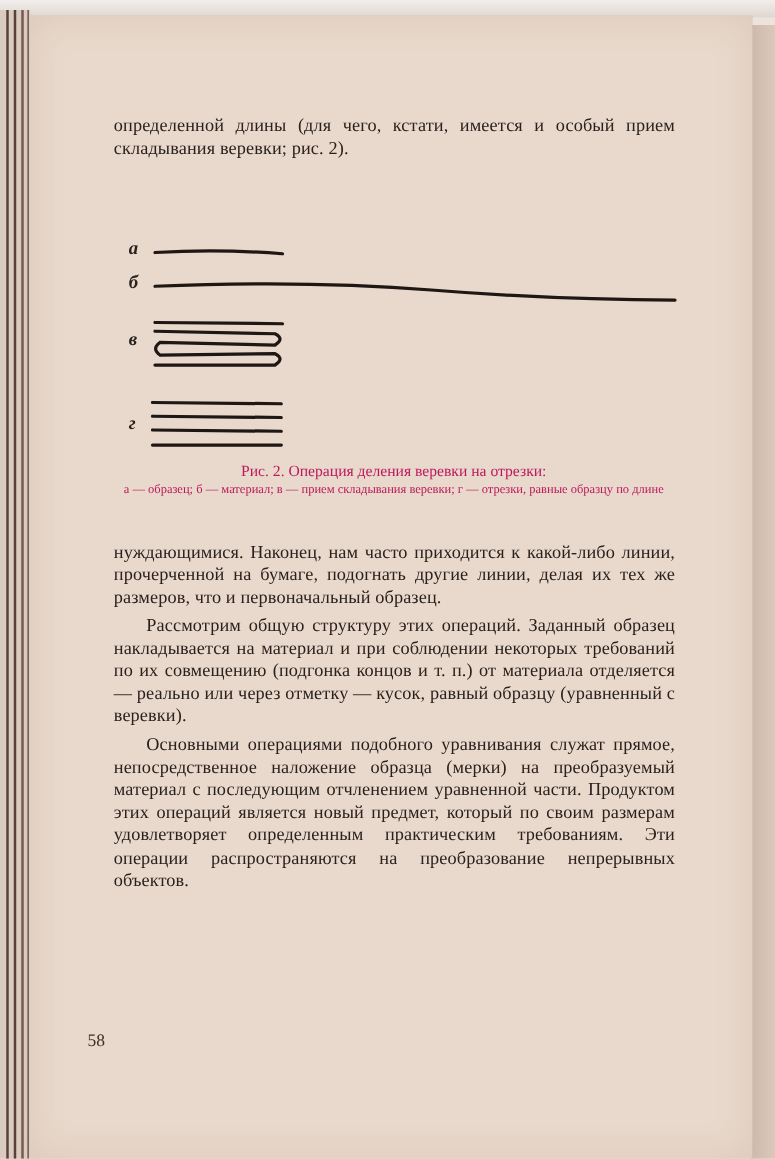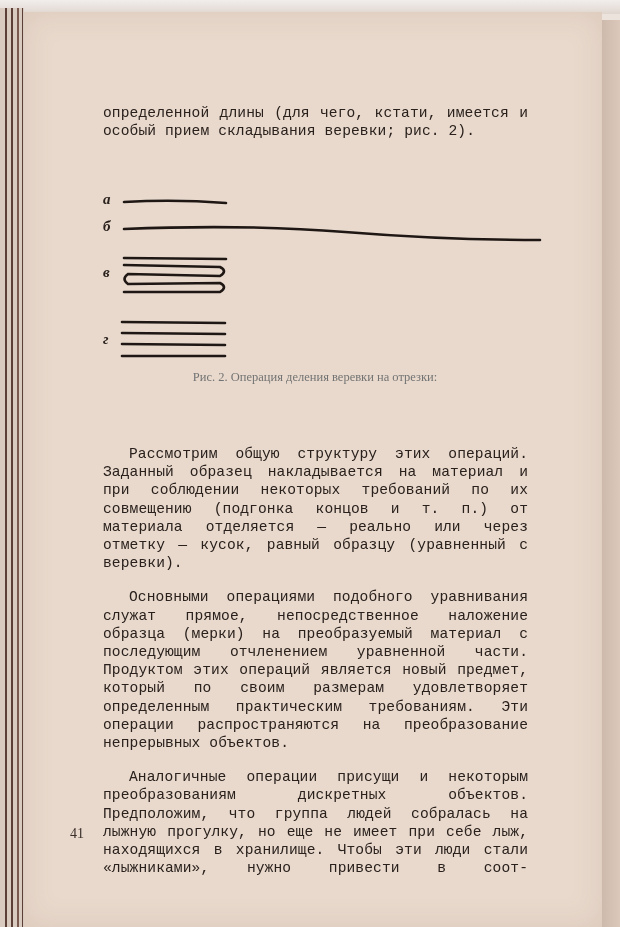--- a/index.html
+++ b/index.html
@@ -29,32 +29,32 @@
       position: absolute; left: 600px; top: 20px; width: 20px; height: 907px;
       background: linear-gradient(90deg, #cdb9ab, #dcc9bc);
       border-left: 1px solid #b8a092;
     }
     .text {
       position: absolute; left: 87px; width: 457px;
       font-size: 14.6px; line-height: 18.2px; color: #2a211d;
       text-align: justify; text-align-last: justify;
       letter-spacing: 0.1px;
     }
-    .text p { margin: 16px; font-family: Liberation Mono, monospace; }
+    .text p { margin: 4px; }
     .text p.indent { text-indent: 26px; }
     .para-end { text-align-last: left; }
     .figure {
       position: absolute; left: 95px; top: 188px; width: 460px; height: 175px;
     }
     .fig-label {
       position: absolute; font-style: italic; font-weight: bold; font-size: 15px; color: #2a211d;
     }
     .caption {
       position: absolute; left: 90px; top: 369px; width: 450px; text-align: center;
-      color: #737373;
+      color: #be185d;
     }
     .caption .title { font-size: 12.5px; line-height: 16px; }
     .caption .legend { font-size: 10px; line-height: 13px; }
     .page-number {
       position: absolute; left: 70px; top: 826px; font-size: 14px; color: #3a2e29;
     }
   </style>
 </head>
 <body>
 
@@ -91,21 +91,22 @@
       <path d="M27 134 L130 135"></path>
       <path d="M27 145 L130 146"></path>
       <path d="M27 156 L130 157"></path>
       <path d="M27 168 L130 168"></path>
     </g>
   </svg>
 </div>
 
 <div class="caption">
   <div class="title">Рис. 2. Операция деления веревки на отрезки:</div>
+  <div class="legend">а — образец; б — материал; в — прием складывания веревки; г — отрезки, равные образцу по длине</div>
 </div>
 
 <div class="text" style="top:429px">
+  <p class="para-end">нуждающимися. Наконец, нам часто приходится к какой-либо линии, прочерченной на бумаге, подогнать другие линии, делая их тех же размеров, что и первоначальный образец.</p>
   <p class="indent para-end">Рассмотрим общую структуру этих операций. Заданный образец накладывается на материал и при соблюдении некоторых требований по их совмещению (подгонка концов и т. п.) от материала отделяется — реально или через отметку — кусок, равный образцу (уравненный с веревки).</p>
   <p class="indent para-end">Основными операциями подобного уравнивания служат прямое, непосредственное наложение образца (мерки) на преобразуемый материал с последующим отчленением уравненной части. Продуктом этих операций является новый предмет, который по своим размерам удовлетворяет определенным практическим требованиям. Эти операции распространяются на преобразование непрерывных объектов.</p>
-  <p class="indent">Аналогичные операции присущи и некоторым преобразованиям дискретных объектов. Предположим, что группа людей собралась на лыжную прогулку, но еще не имеет при себе лыж, находящихся в хранилище. Чтобы эти люди стали «лыжниками», нужно привести в соот-</p>
 </div>
 
-<div class="page-number">41</div>
+<div class="page-number">58</div>
 
 </body></html>

